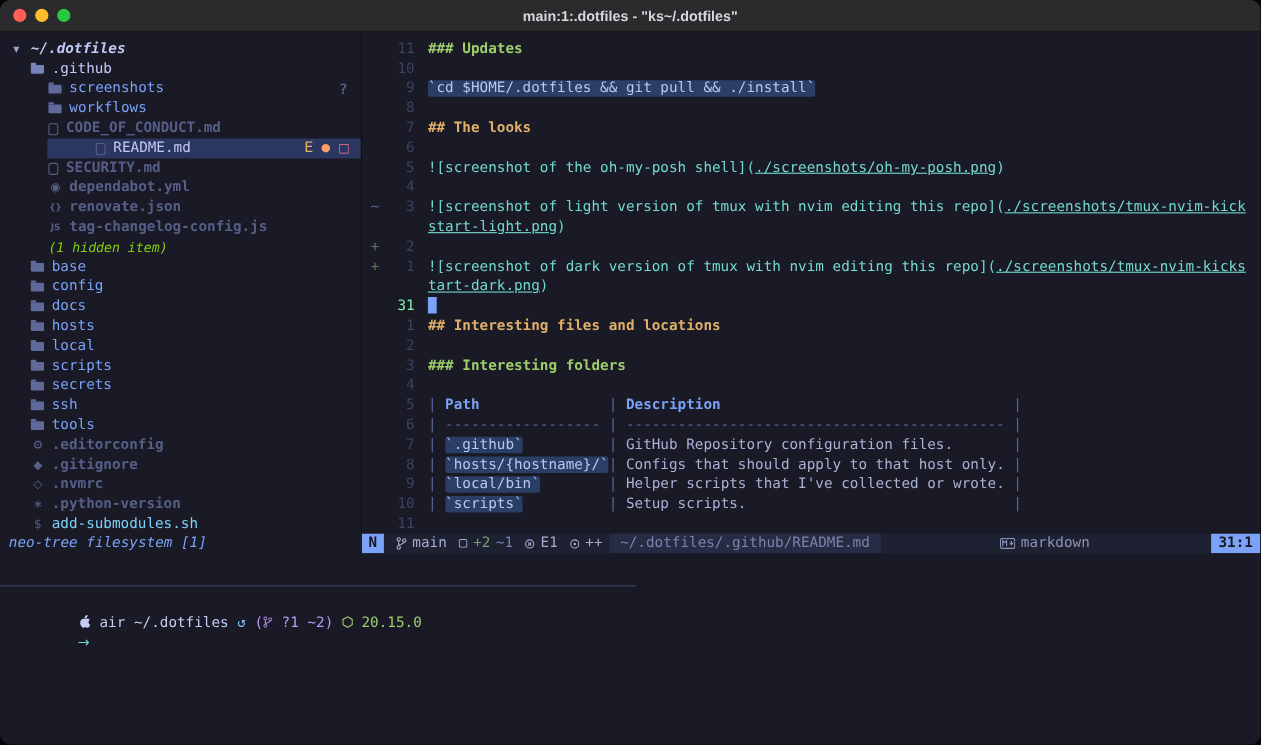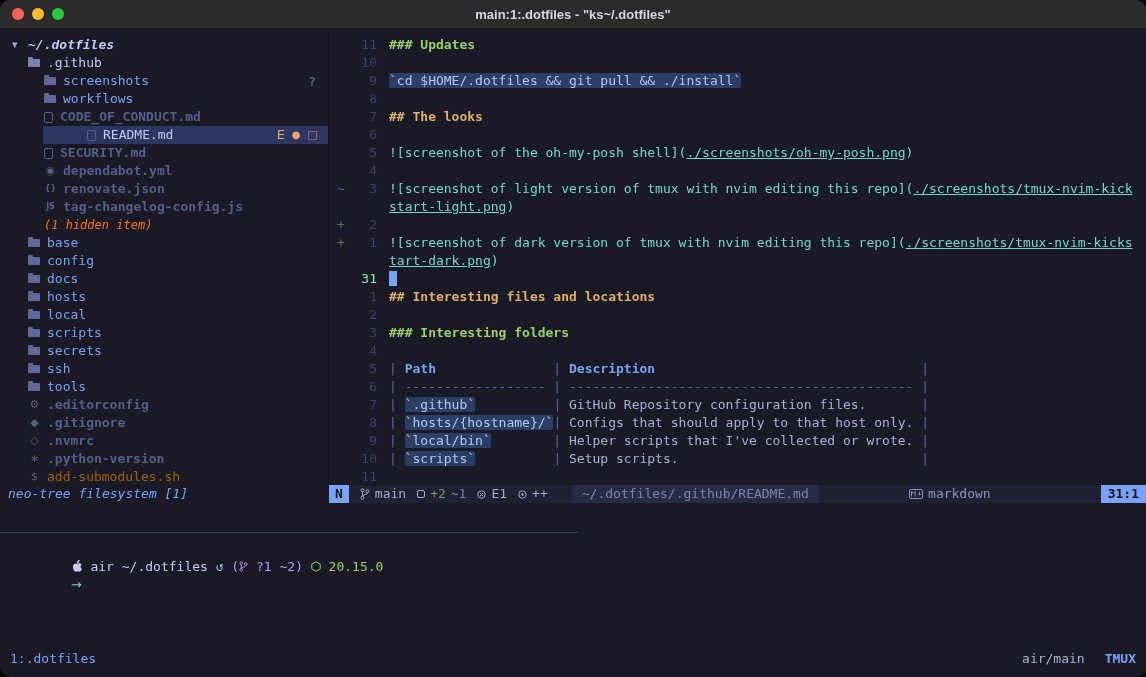--- a/index.html
+++ b/index.html
@@ -24,23 +24,23 @@
   .ico-folder::before{content:'';position:absolute;top:-2px;left:0;width:5px;height:2px;background:inherit;border-radius:1px 1px 0 0;}
   .ico-folder.open{background:#7484b8;}
   .ico-file{display:inline-block;width:9px;height:11px;border:1px solid #565f89;border-radius:2px;margin-right:7px;flex:none;box-sizing:border-box;}
   .ico-glyph{display:inline-block;width:13px;margin-right:6px;flex:none;text-align:center;color:#565f89;font-family:"DejaVu Sans",sans-serif;font-size:11px;line-height:18px;}
   .ico-glyph.small{font-size:8px;font-weight:bold;letter-spacing:0;}
   .tree-label{white-space:pre;}
   .lbl-root{color:#c0caf5;font-weight:bold;font-style:italic;}
   .lbl-open{color:#c0caf5;}
   .lbl-folder{color:#7aa2f7;}
   .lbl-dim{color:#565f89;font-weight:bold;}
-  .lbl-file{color:#a16207;}
+  .lbl-file{color:#7dd3fc;}
   .lbl-sel{color:#c0caf5;}
-  .lbl-hidden{color:#f97316;font-style:italic;font-size:12px;}
+  .lbl-hidden{color:#84cc16;font-style:italic;font-size:12px;}
   .tree-badges{margin-left:auto;padding-right:10px;display:flex;gap:7px;align-items:center;font-family:"DejaVu Sans",sans-serif;}
   .b-orange{color:#e0af68;}
   .b-orange2{color:#ff9e64;font-size:10px;}
   .b-red{color:#f7768e;font-size:11px;}
   .sb-hint{position:absolute;top:44px;right:12px;color:#565f89;font-weight:bold;}
   
   .ed-row{display:flex;height:18px;}
   .sign{width:13px;padding-left:8px;flex:none;color:#566095;white-space:pre;}
   .sign-add{color:#5e7a5e;}
   .sign-change{color:#5b699b;}
@@ -60,21 +60,21 @@
   .cursor-block{display:inline-block;width:8px;height:15px;background:#7aa2f7;vertical-align:-3px;}
   
   .status-row{height:18px;flex:none;display:flex;}
   .neotree-status{width:329px;flex:none;box-sizing:border-box;padding-left:8px;color:#7aa2f7;font-style:italic;}
   .lualine{flex:1;background:#1e2132;display:flex;align-items:center;overflow:hidden;}
   .mode-badge{background:#7aa2f7;color:#15161e;font-weight:bold;padding:0 6px;height:18px;}
   .sl-group{display:flex;align-items:center;gap:5px;margin-left:11px;color:#a4abce;white-space:pre;}
   .sl-add{color:#7c9a77;}
   .sl-change{color:#7183b5;}
   .sl-ico{flex:none;}
-  .path-pill{background:#272c44;color:#7a84ad;padding:0 10px;margin-left:24px;height:18px;white-space:pre;}
+  .path-pill{background:#272c44;color:#7a84ad;padding:0 10px;margin-left:6px;height:18px;white-space:pre;}
   .sl-spacer{flex:1;}
   .filetype{color:#8b93b8;margin-right:110px;}
   .pos-badge{background:#7aa2f7;color:#15161e;font-weight:bold;padding:0 7px;height:18px;}
   
   .cmdline{height:18px;flex:none;}
   .tmux-divider{height:1px;width:578px;background:#3b4261;margin-top:11px;flex:none;}
   .shell{flex:1;padding:7px 8px;overflow:hidden;}
   .shell-line{height:18px;white-space:pre;}
   .p-fg{color:#c6cdf2;}
   .p-cyan{color:#7dcfff;}
@@ -408,22 +408,15 @@
             <path d="M2.5 3.8v4.4M7.5 4.8c0 2.2-5 1.6-5 3.4" fill="none" stroke="currentColor"></path>
           </svg><span class="p-purple"> ?1 ~2)</span><span class="p-green"> </span><svg width="10" height="11" viewBox="0 0 10 11" style="color:#9ece6a">
             <path d="M5 .7l4.2 2.4v4.8L5 10.3.8 7.9V3.1z" fill="none" stroke="currentColor"></path>
           </svg><span class="p-green"> 20.15.0</span>
       </div>
       <div class="shell-line">
         <span class="p-arrow">→</span>
       </div>
     </div>
 
-    <div class="tmux-bar">
-      <span class="tmux-window">1:.dotfiles</span>
-      <span class="tmux-right">
-        <span class="tmux-session">air/main</span>
-        <span class="tmux-badge">TMUX</span>
-      </span>
-    </div>
 
   </div>
 </div>
 
 </body></html>

